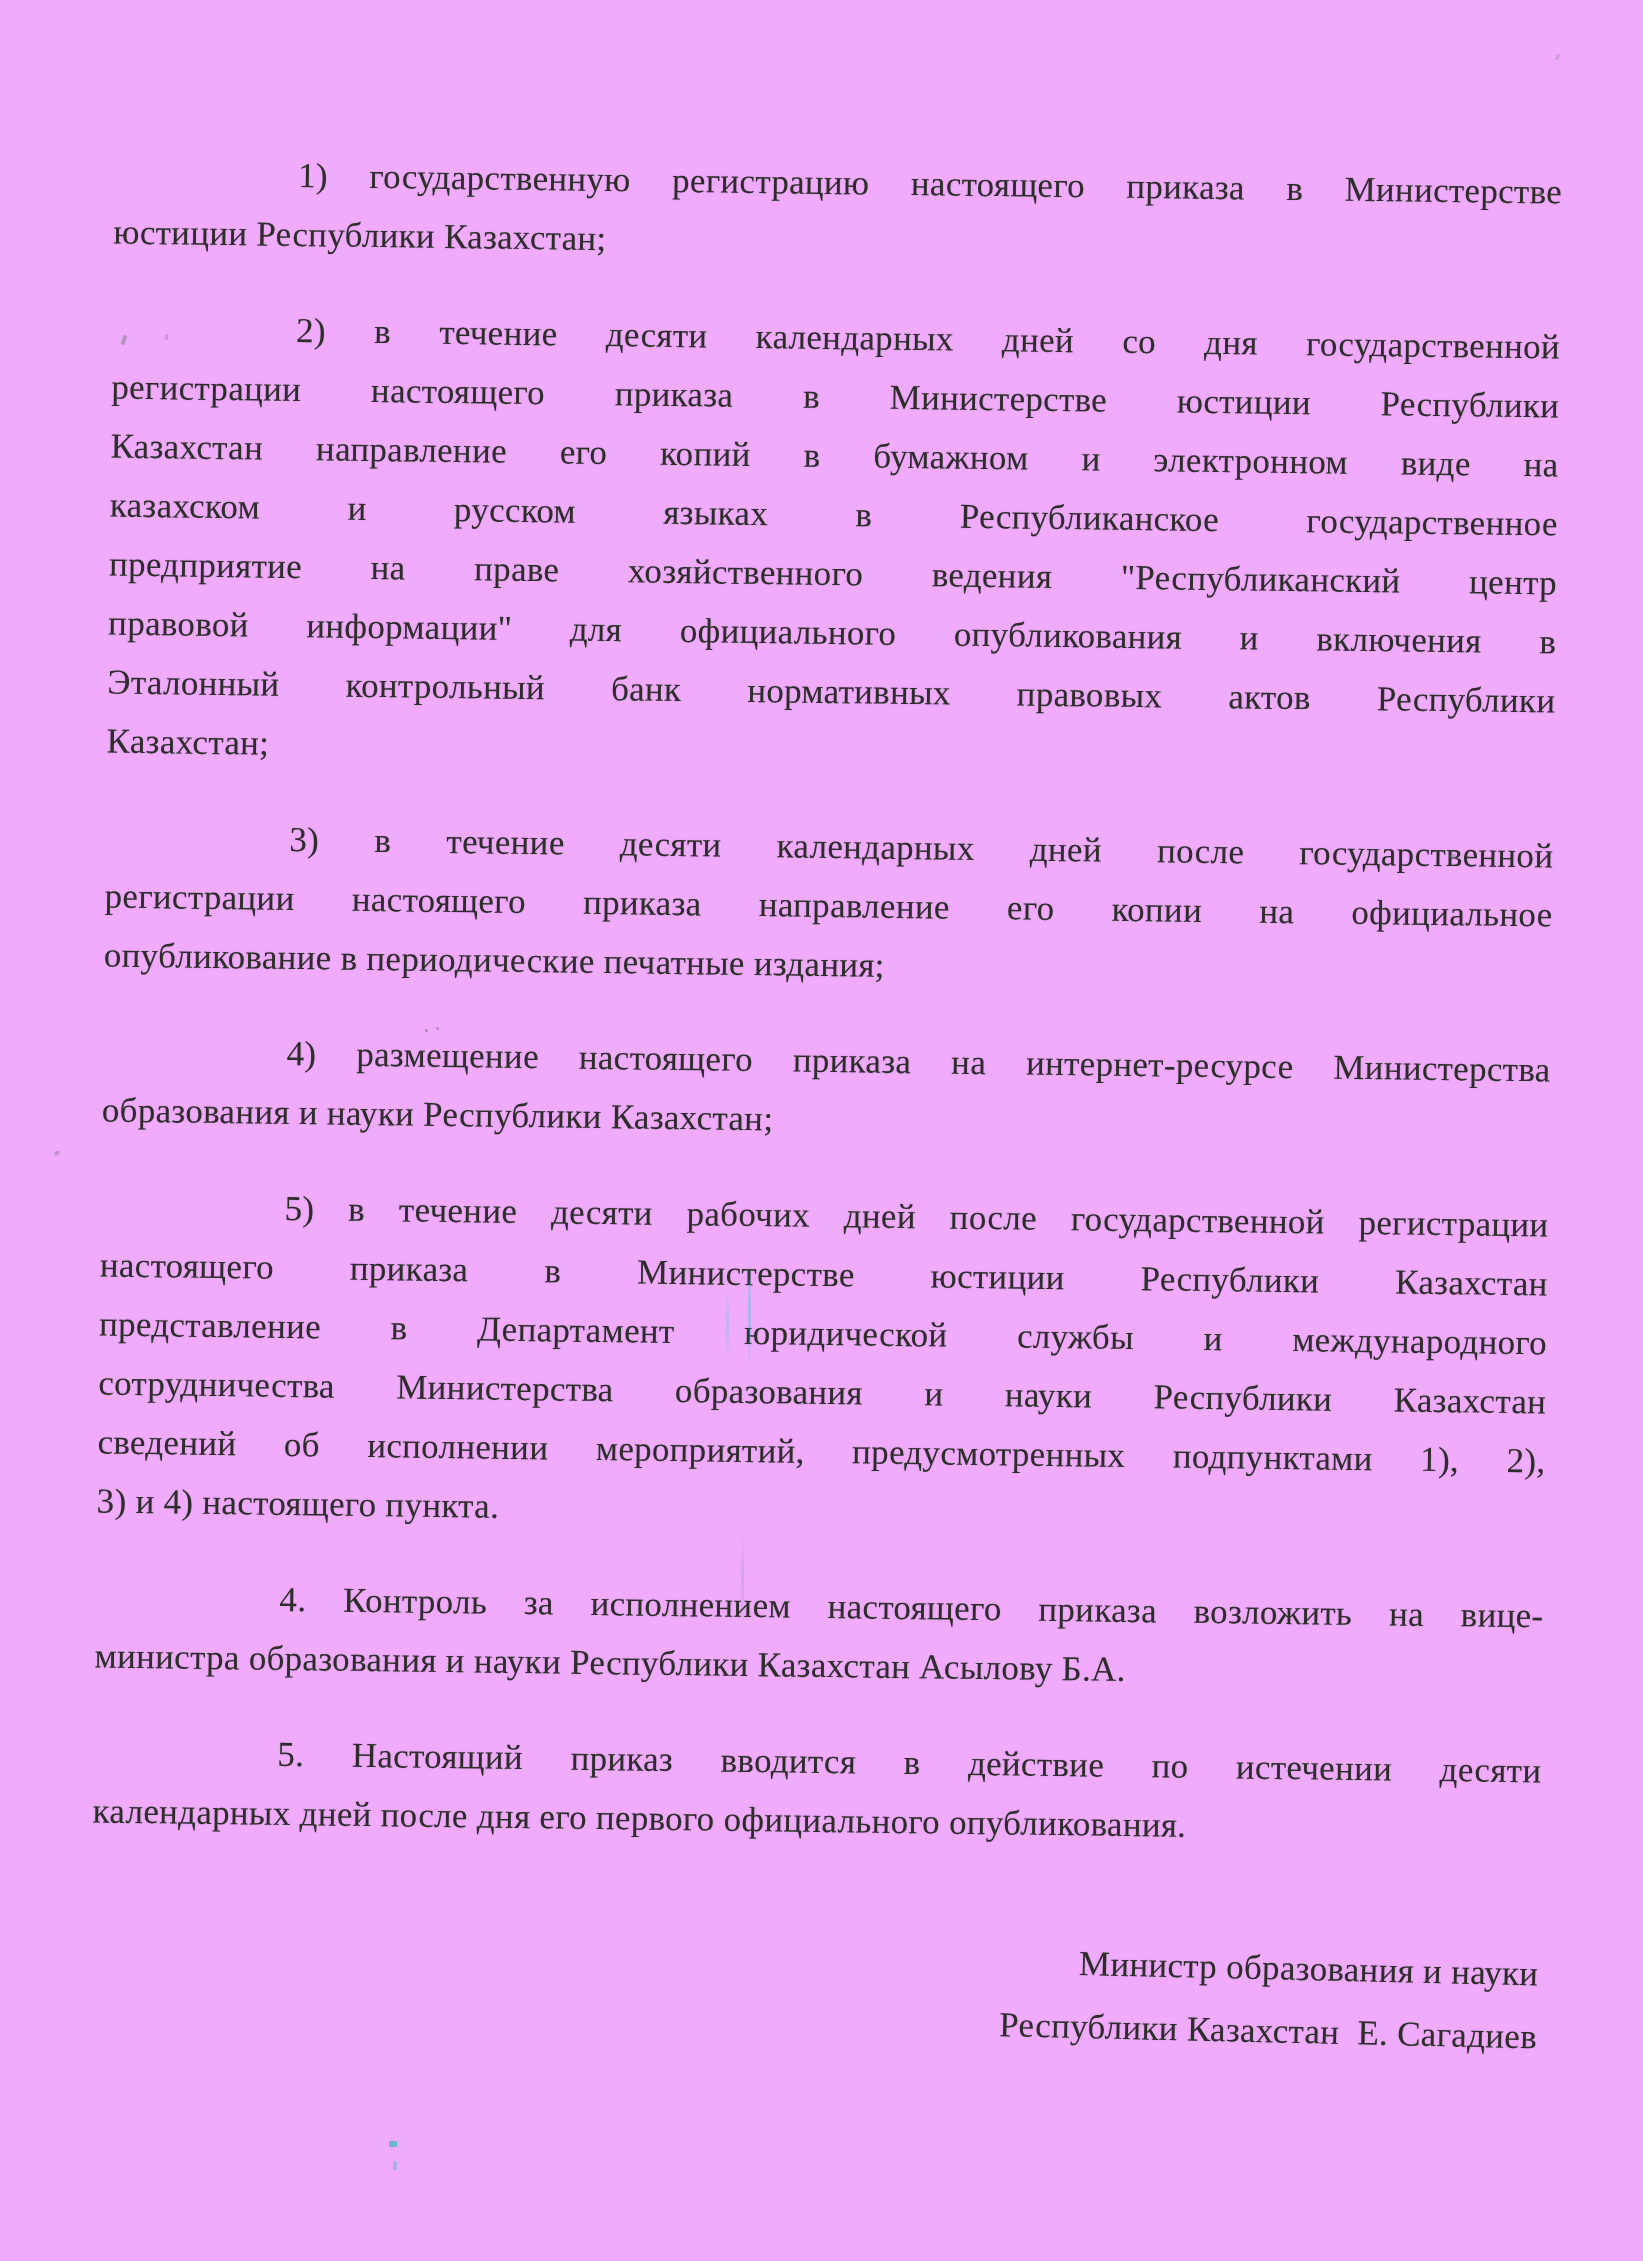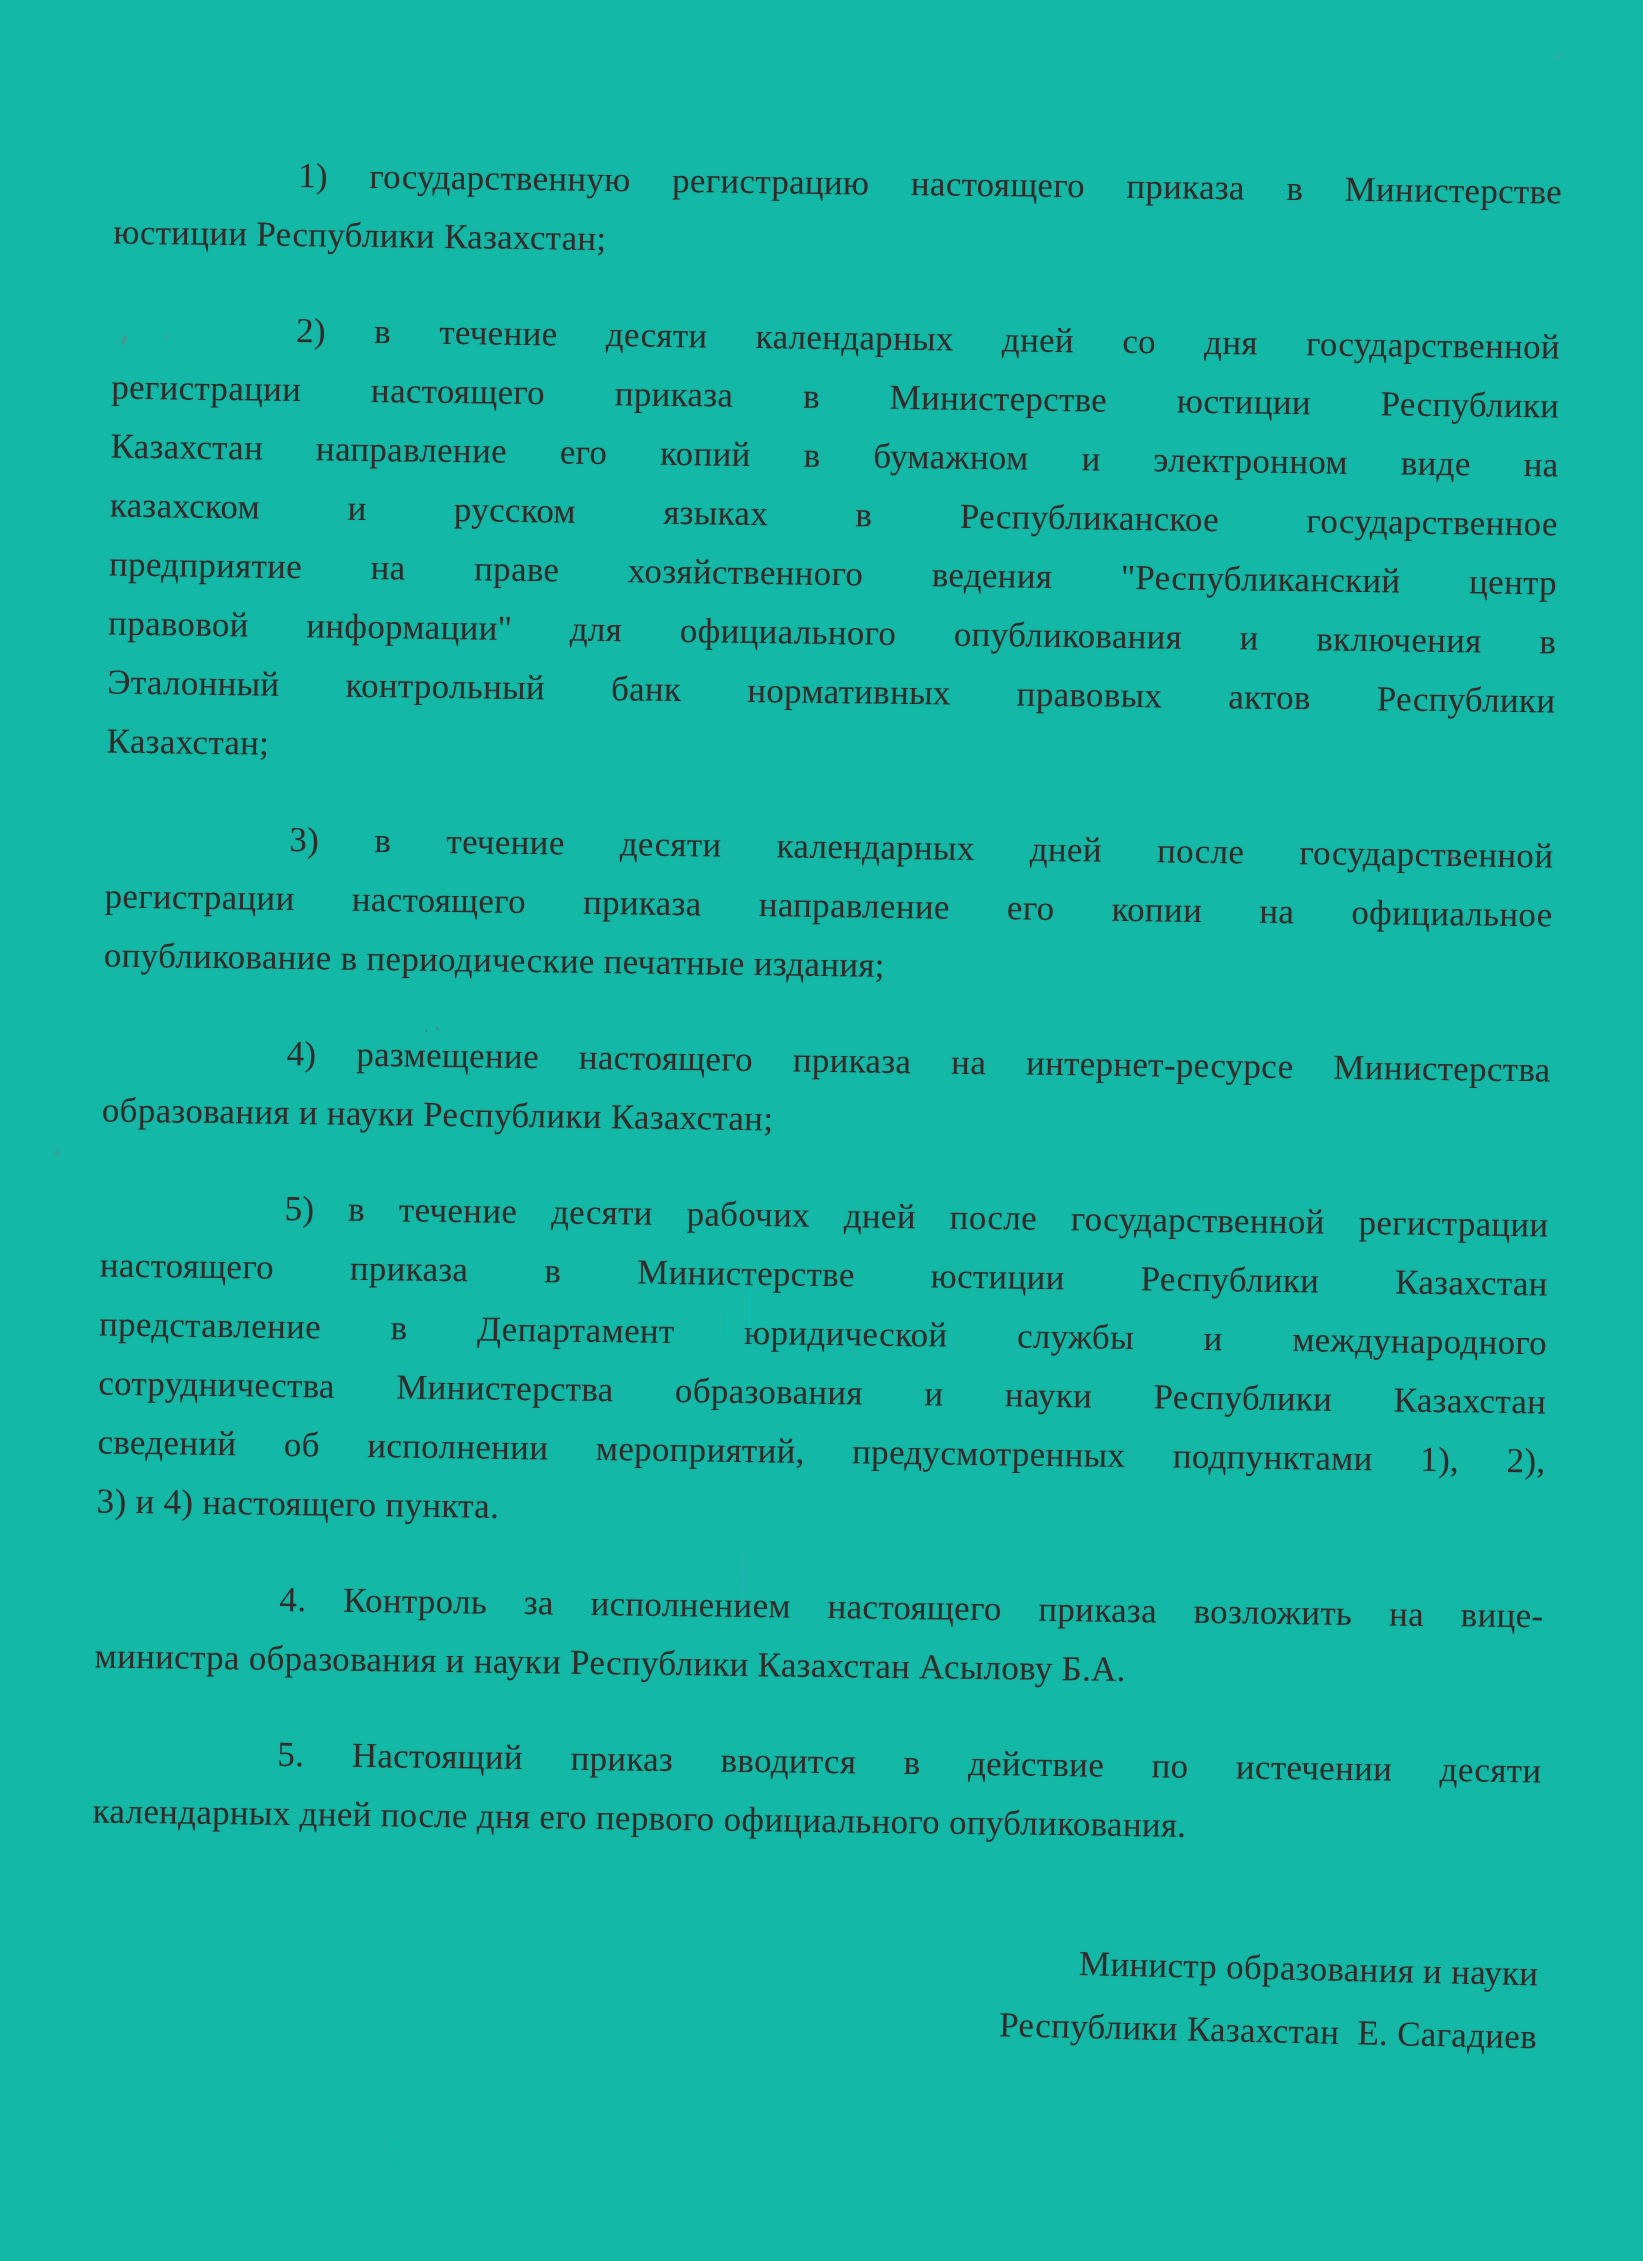--- a/index.html
+++ b/index.html
@@ -2,21 +2,21 @@
 <html lang="ru" style="font-size:10.3px"><head>
 <meta charset="utf-8">
 <title>Scanned order page</title>
 <style>
   html, body { margin: 0; padding: 0; background: #e8e8e8; }
   .page {
     position: relative;
     width: 1644px;
     height: 2261px;
     margin: 0 auto;
-    background: #14b8a6;
+    background: #f0abfc;
     overflow: hidden;
     font-family: "Liberation Serif", "DejaVu Serif", serif;
     color: #2e2d2b;
   }
   .content {
     position: absolute;
     left: 102px;
     right: 94px;
     top: 153px;
     transform: rotate(0.75deg);

